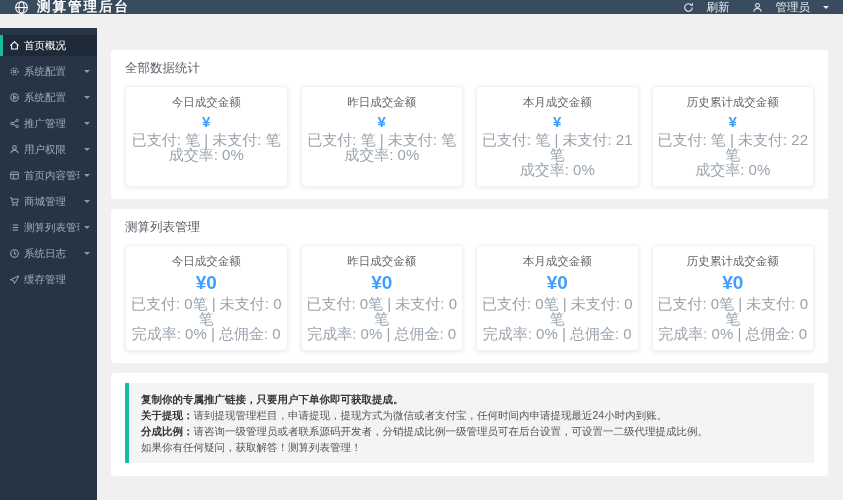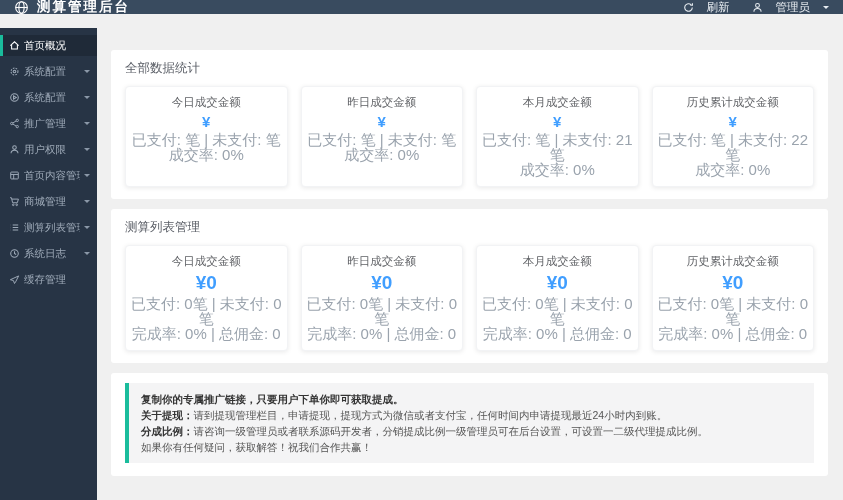--- a/index.html
+++ b/index.html
@@ -269,19 +269,19 @@
         <div class="note-line">
           <b>复制你的专属推广链接，只要用户下单你即可获取提成。</b><span></span>
         </div>
         <div class="note-line">
           <b>关于提现：</b><span>请到提现管理栏目，申请提现，提现方式为微信或者支付宝，任何时间内申请提现最近24小时内到账。</span>
         </div>
         <div class="note-line">
           <b>分成比例：</b><span>请咨询一级管理员或者联系源码开发者，分销提成比例一级管理员可在后台设置，可设置一二级代理提成比例。</span>
         </div>
         <div class="note-line">
-          <b></b><span>如果你有任何疑问，获取解答！祝我们合作共赢！</span>
+          <b></b><span>如果你有任何疑问，获取解答！测算列表管理！</span>
         </div>
       </div>
     </div>
   </div>
 
 </div>
 
 </body></html>

